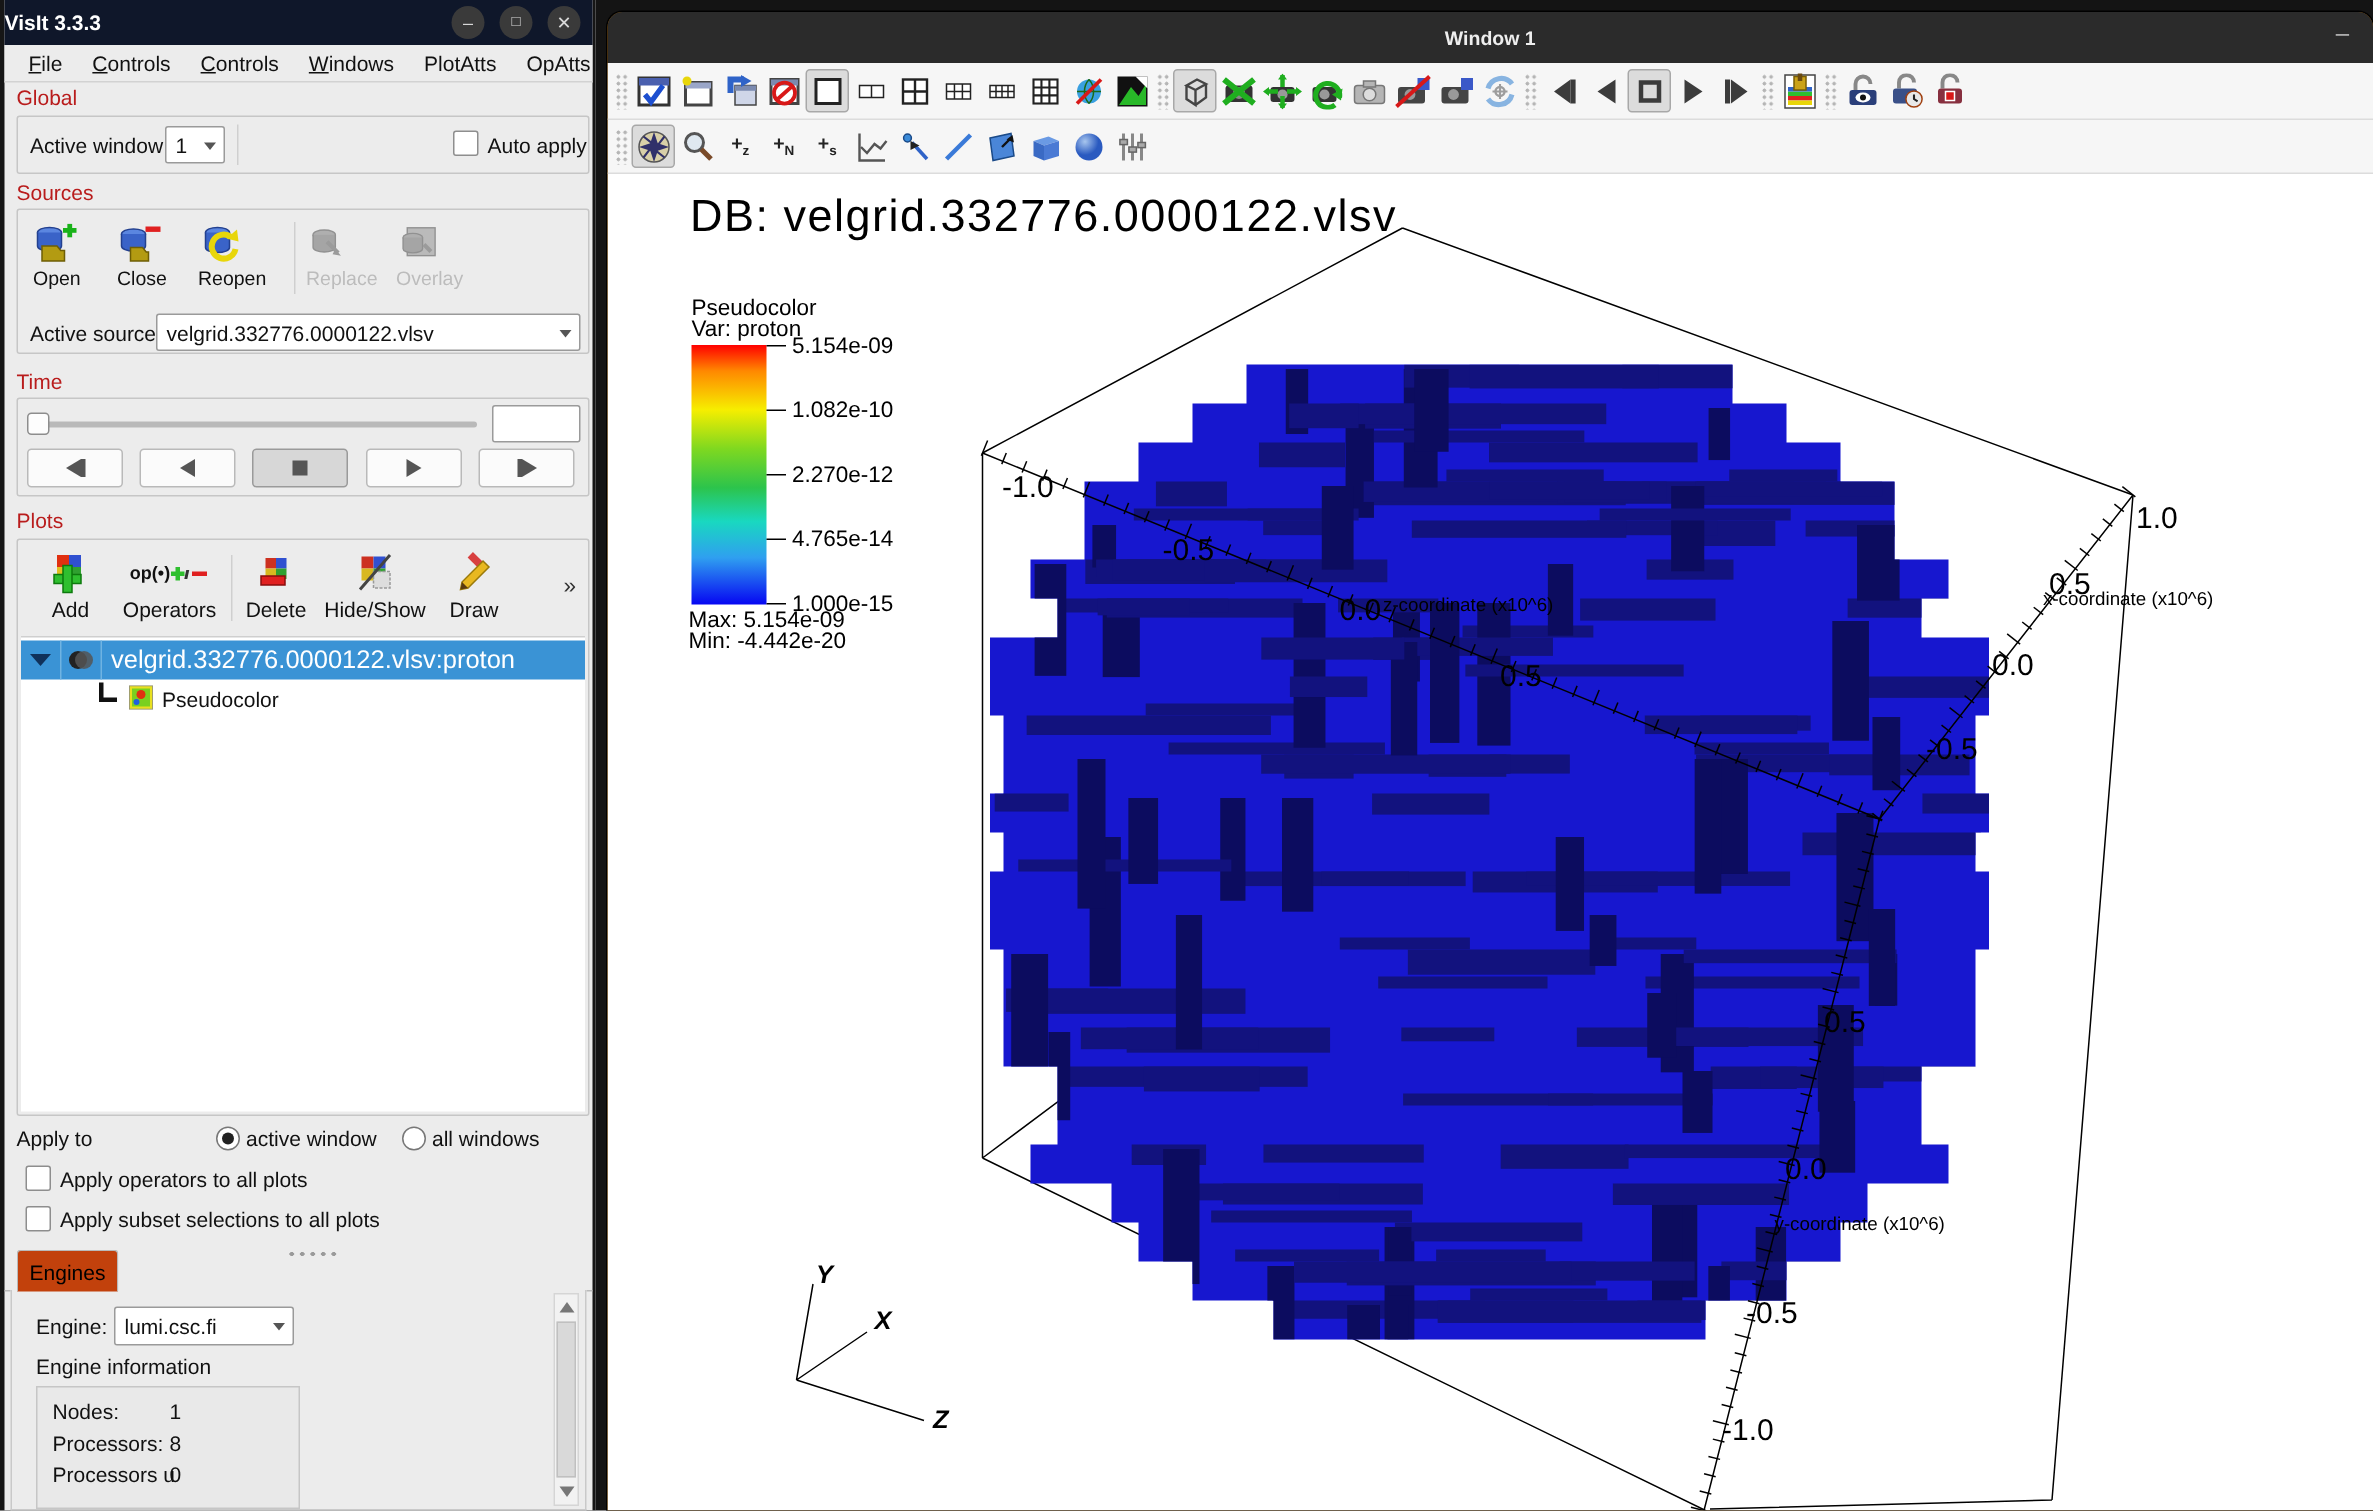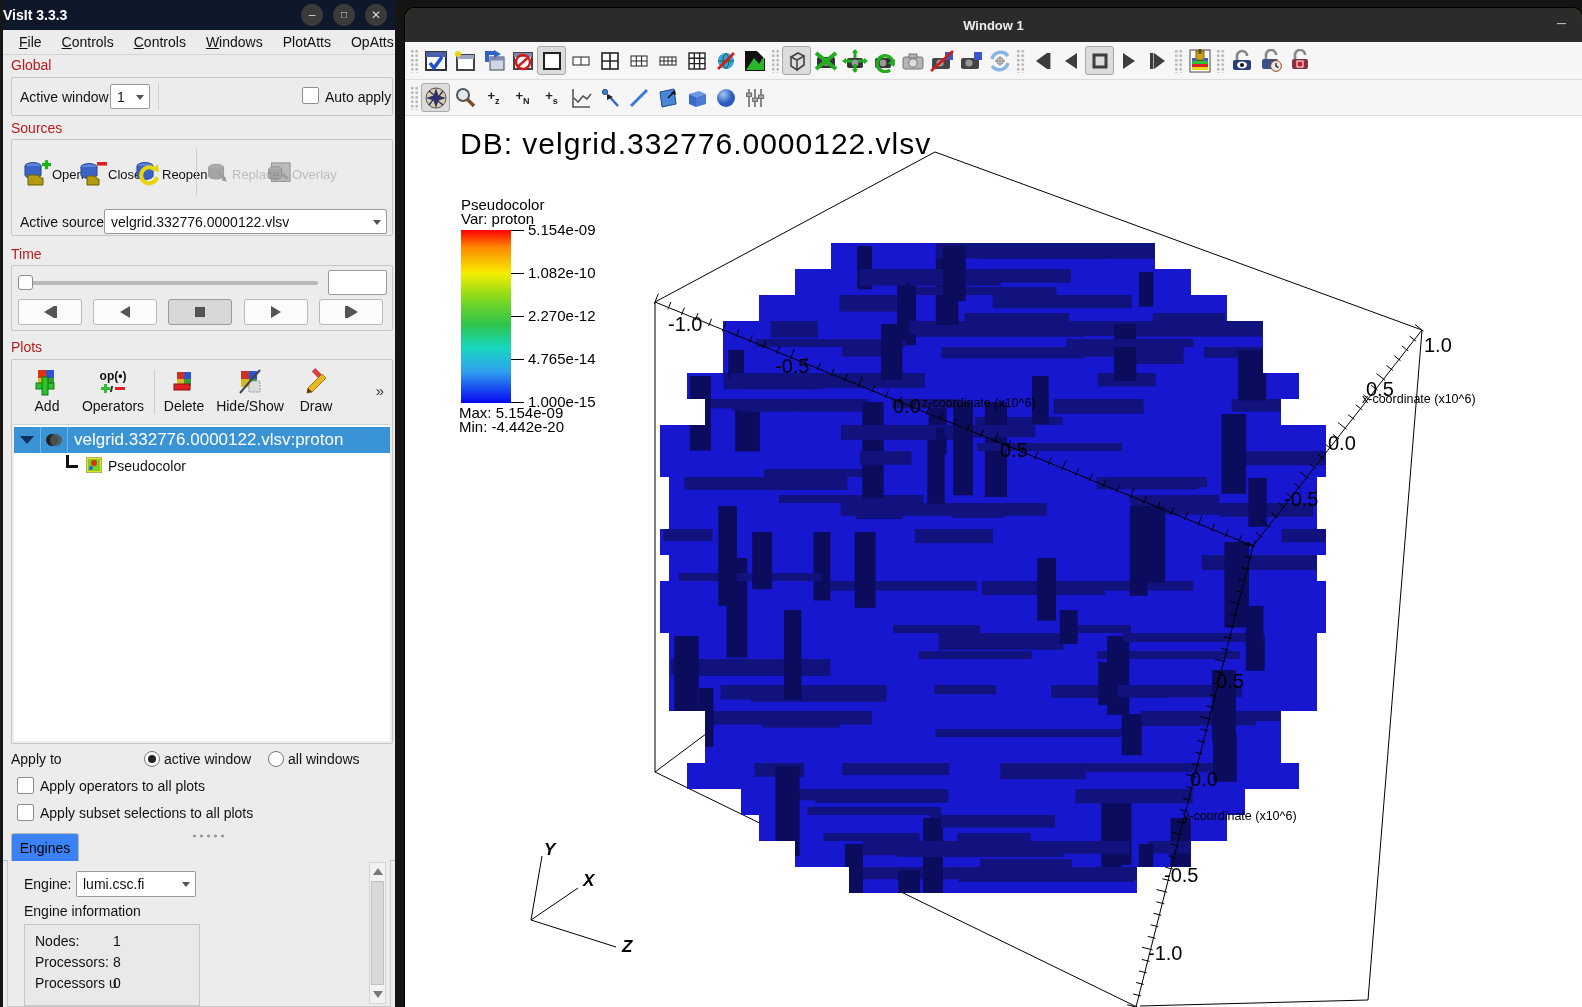--- a/index.html
+++ b/index.html
@@ -14,37 +14,37 @@
 .menu-item{display:inline-block;padding:2px 10px;font-size:14px;color:#111}
 .mn::first-letter{text-decoration:underline}
 .sect{position:absolute;left:8px;font-size:14px;color:#b91c1c}
 .gbox{position:absolute;left:8px;width:382px;border:1px solid #c6c6c6;border-radius:2px;background:#ececec}
 .combo{position:absolute;background:#fff;border:1px solid #9a9a9a;border-radius:2px;font-size:14px;color:#111;display:flex;align-items:center;padding:0 20px 0 6px;white-space:nowrap;overflow:hidden}
 .carr{position:absolute;right:5px;top:50%;margin-top:-2px;width:0;height:0;border-left:4px solid transparent;border-right:4px solid transparent;border-top:5px solid #555}
 .cb{position:absolute;width:17px;height:17px;background:#fff;border:1px solid #8e8e8e;border-radius:2px}
 .radio{position:absolute;width:16px;height:16px;background:#fff;border:1px solid #777;border-radius:50%}
 .radio.sel::after{content:"";position:absolute;left:3px;top:3px;width:8px;height:8px;border-radius:50%;background:#222}
 .lbl{position:absolute;font-size:14px;color:#111;white-space:nowrap}
-.srcbtn{position:absolute;top:8px;width:52px;height:52px;display:flex;flex-direction:row;align-items:center;justify-content:flex-start;font-size:13px;color:#111}
+.srcbtn{position:absolute;top:8px;width:52px;height:52px;display:flex;flex-direction:column;align-items:flex-start;justify-content:flex-start;font-size:13px;color:#111}
 .srcbtn .ic{height:30px;display:flex;align-items:center;justify-content:center}
 .srcbtn.dis{color:#9d9d9d;filter:grayscale(1);opacity:.6}
 .vsep{position:absolute;width:1px;background:#cfcfcf}
 .pbtn{position:absolute;width:64px;height:26px;background:#fbfbfb;border:1px solid #b9b9b9;border-radius:3px;display:flex;align-items:center;justify-content:center}
 .pbtn.pressed{background:#d7d7d7;border-color:#9a9a9a}
 .tri-l{width:0;height:0;border-top:6px solid transparent;border-bottom:6px solid transparent;border-right:10px solid #555}
 .tri-r{width:0;height:0;border-top:6px solid transparent;border-bottom:6px solid transparent;border-left:10px solid #555}
 .bar{width:3px;height:12px;background:#555}
 .sq{width:10px;height:10px;background:#555}
 .plotbtn{position:absolute;top:6px;height:54px;display:flex;flex-direction:column;align-items:center;font-size:14px;color:#111}
 .plotbtn .ic{height:32px;display:flex;align-items:center;justify-content:center}
 #plot-list{position:absolute;left:2px;right:2px;top:64px;bottom:2px;background:#fff;border-top:1px solid #cfcfcf}
 #plot-row{position:absolute;left:0;right:0;top:2px;height:26px;background:#3a93d5;display:flex;align-items:center;color:#fff;font-size:17px}
 .prcell{width:27px;height:26px;display:flex;align-items:center;justify-content:center;border-right:1px solid #6fb3e2}
 #tabline{position:absolute;left:0;right:0;top:860px;border-top:1px solid #b9b9b9}
-#engines-tab{position:absolute;left:8px;top:833px;width:68px;height:28px;background:#3b82f6;border:1px solid #b9b9b9;border-bottom:none;border-radius:3px 3px 0 0;display:flex;align-items:center;justify-content:center;font-size:14px;z-index:3}
+#engines-tab{position:absolute;left:8px;top:833px;width:68px;height:28px;background:#c2410c;border:1px solid #b9b9b9;border-bottom:none;border-radius:3px 3px 0 0;display:flex;align-items:center;justify-content:center;font-size:14px;z-index:3}
 #engines-pane{position:absolute;left:4px;right:4px;top:860px;bottom:0;background:#ececec;border:1px solid #c9c9c9;border-top:none}
 #einfo-box{position:absolute;left:16px;top:64px;width:176px;height:82px;border:1px solid #c6c6c6;background:#e9e9e9}
 .erow-l{position:absolute;left:10px;font-size:14px;color:#111;white-space:nowrap;max-width:150px;overflow:hidden}
 .erow-v{position:absolute;left:88px;font-size:14px;color:#111}
 #escroll{position:absolute;right:4px;top:2px;width:17px;bottom:2px;background:#f2f2f2;border:1px solid #d5d5d5}
 .sarr{position:absolute;left:3px;width:0;height:0;border-left:5px solid transparent;border-right:5px solid transparent}
 #splitdots{position:absolute;left:188px;top:834px;width:36px;height:4px;background:radial-gradient(circle,#9a9a9a 1.4px,transparent 1.6px);background-size:7px 4px}
 
 #viewer{position:absolute;left:405px;top:8px;width:1177px;height:999px;background:#a16207;border-radius:10px 10px 0 0;overflow:hidden;box-shadow:0 0 0 1px #000}
 #v-titlebar{position:absolute;left:0;top:0;right:0;height:34px;background:#2b2b2b;display:flex;align-items:center;justify-content:center}
@@ -198,21 +198,21 @@
             <rect x="14" y="3" width="8" height="8" fill="#3050d0"></rect>
             <rect x="6" y="11" width="8" height="8" fill="#e0c020"></rect>
             <rect x="14" y="11" width="8" height="8" fill="#30a030"></rect>
             <rect x="4" y="16" width="18" height="6" fill="#2fbf2f" stroke="#0d7a0d"></rect>
             <rect x="10" y="10" width="6" height="18" fill="#2fbf2f" stroke="#0d7a0d"></rect>
           </svg>
       </span>
       <span>Add</span>
     </div>
     <div class="plotbtn" style="left:62px;width:78px">
-      <span class="ic" style="flex-direction:column">
+      <span class="ic" style="flex-direction:row">
         <span style="font-size:12px;font-weight:bold;line-height:1">op(•)</span>
         <svg width="26" height="13" viewBox="0 0 26 13">
             <rect x="1" y="5" width="9" height="3" fill="#2fbf2f"></rect>
             <rect x="4" y="2" width="3" height="9" fill="#2fbf2f"></rect>
             <rect x="12" y="4" width="2" height="6" fill="#333" transform="skewX(-12)"></rect>
             <rect x="15" y="5" width="10" height="3" fill="#e02020"></rect>
           </svg>
       </span>
       <span>Operators</span>
     </div>

